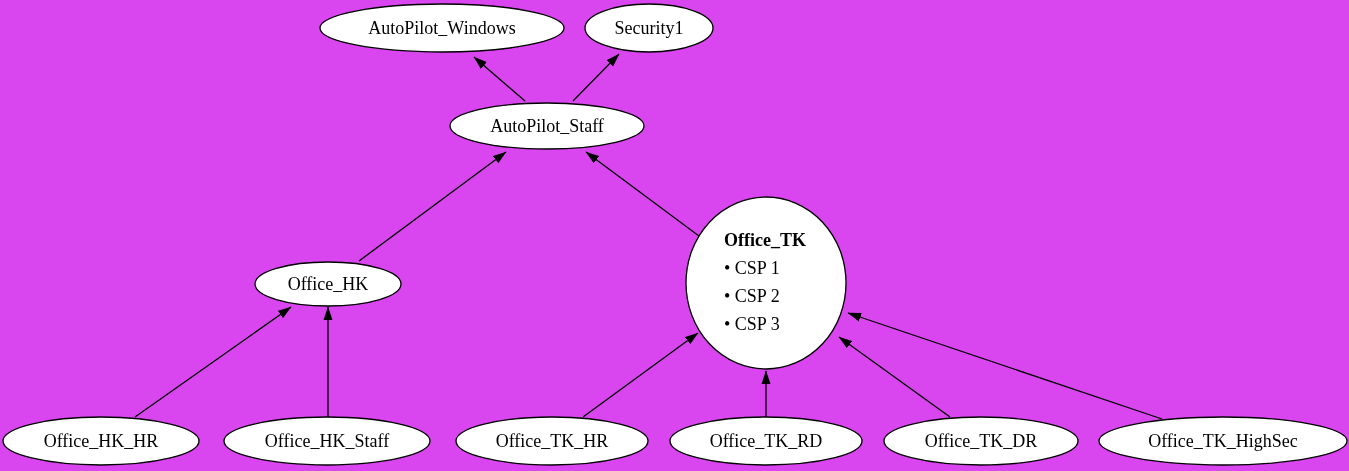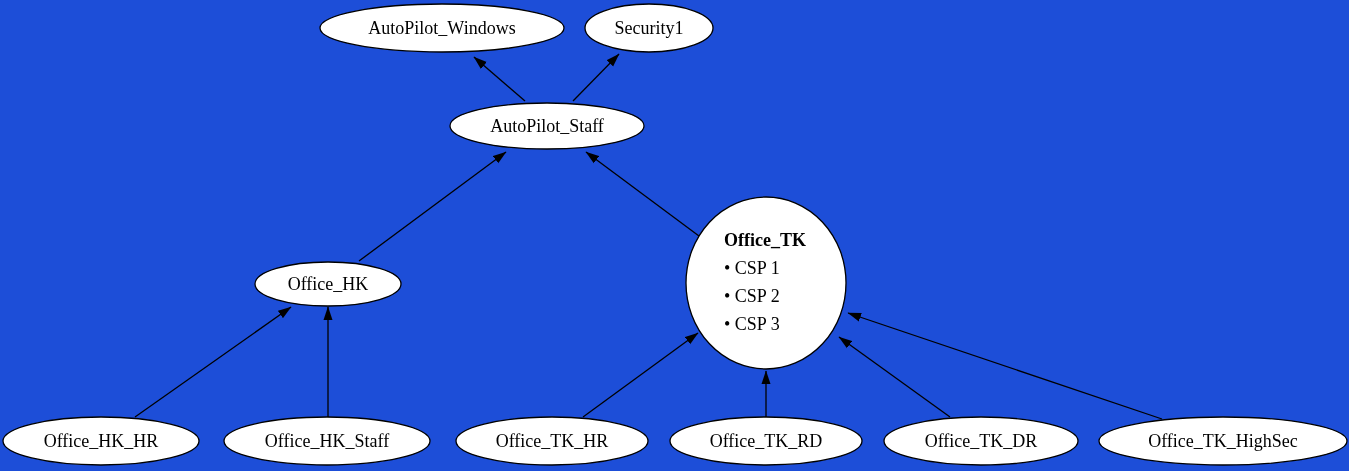--- a/index.html
+++ b/index.html
@@ -3,21 +3,21 @@
 <meta charset="utf-8">
 <style>
   html, body {
     margin: 0;
     padding: 0;
     background: #ffffff;
   }
   .canvas {
     width: 1349px;
     height: 471px;
-    background: #1d4ed8;
+    background: #d946ef;
     position: relative;
     overflow: hidden;
   }
   svg { display: block; }
   .node-ellipse {
     fill: #ffffff;
     stroke: #000000;
     stroke-width: 1.3;
   }
   .edge-line {

